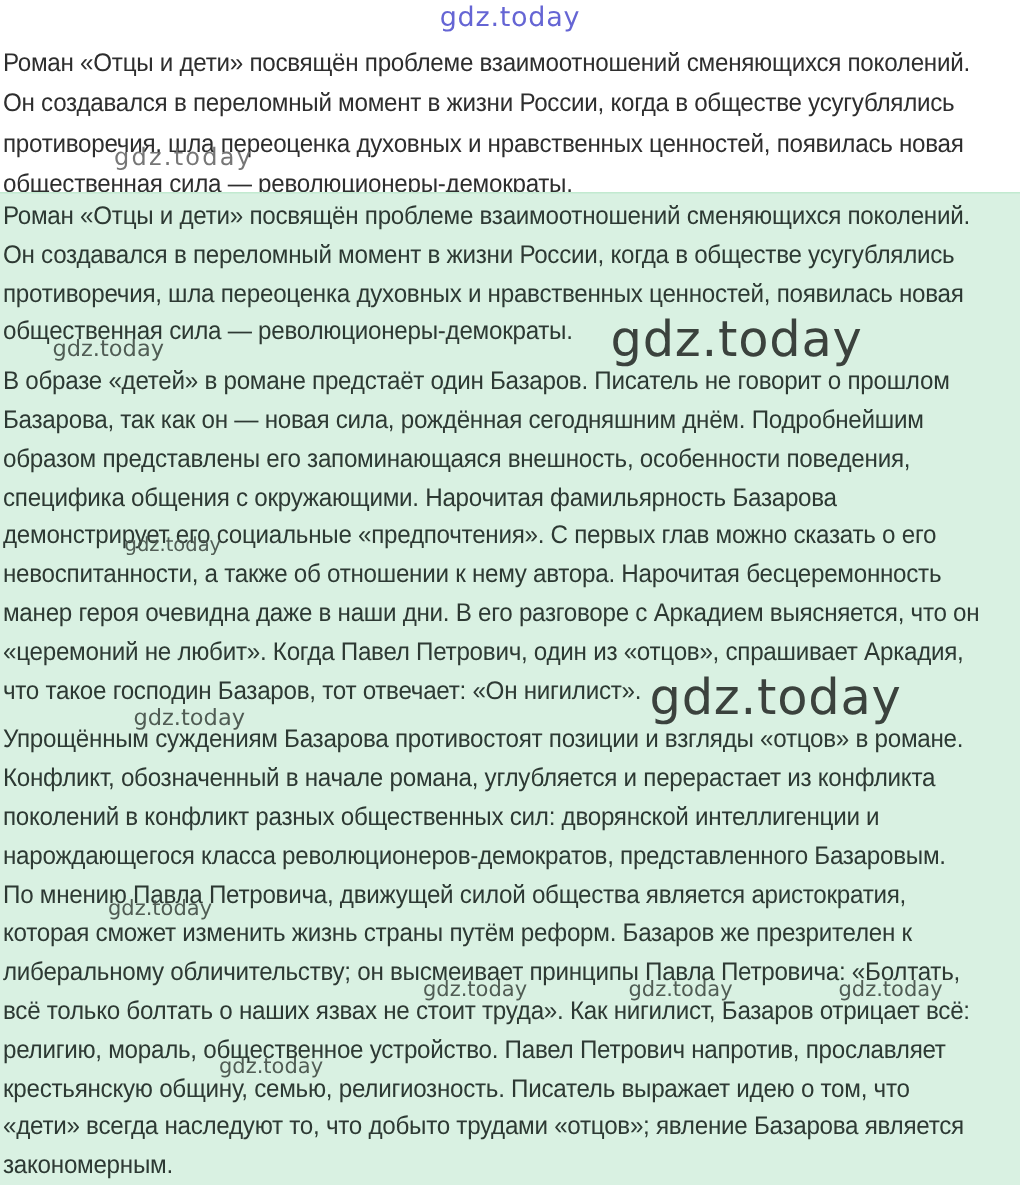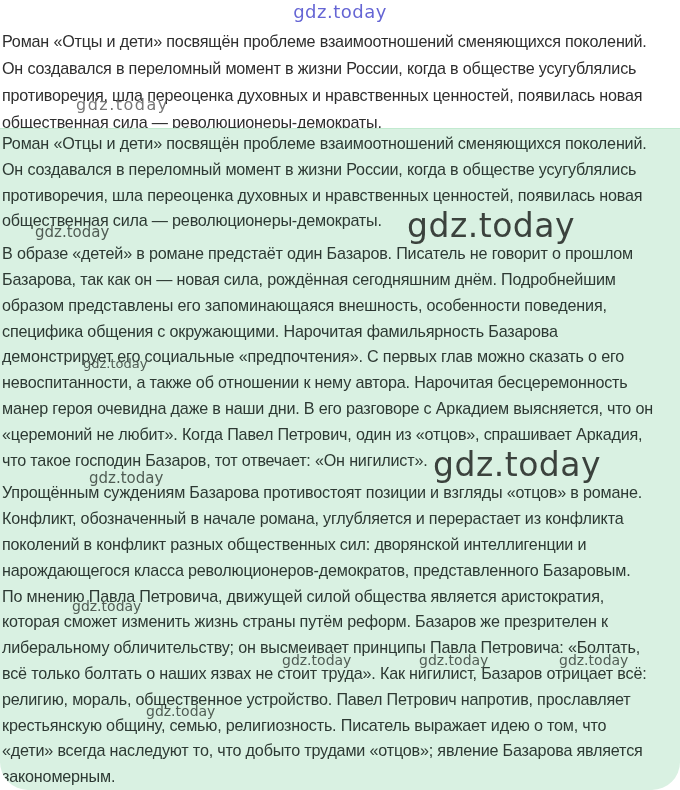--- a/index.html
+++ b/index.html
@@ -2,21 +2,20 @@
 <html><head>
 <meta charset="utf-8">
 <style>
   html,body { margin:0; padding:0; }
   .page {
     position:relative;
     width:680px; height:790px;
     background:#ffffff;
     overflow:hidden;
     font-family:"Liberation Sans", sans-serif;
-    border-radius:28px;
   }
   .logo {
     position:absolute; top:1px; left:0; right:0;
     text-align:center;
     font-family:"DejaVu Sans", sans-serif;
     font-size:18px; letter-spacing:0.5px;
     color:#4b4bcd; opacity:0.85;
   }
   .sec-white {
     position:absolute; top:0; left:0; right:0;

